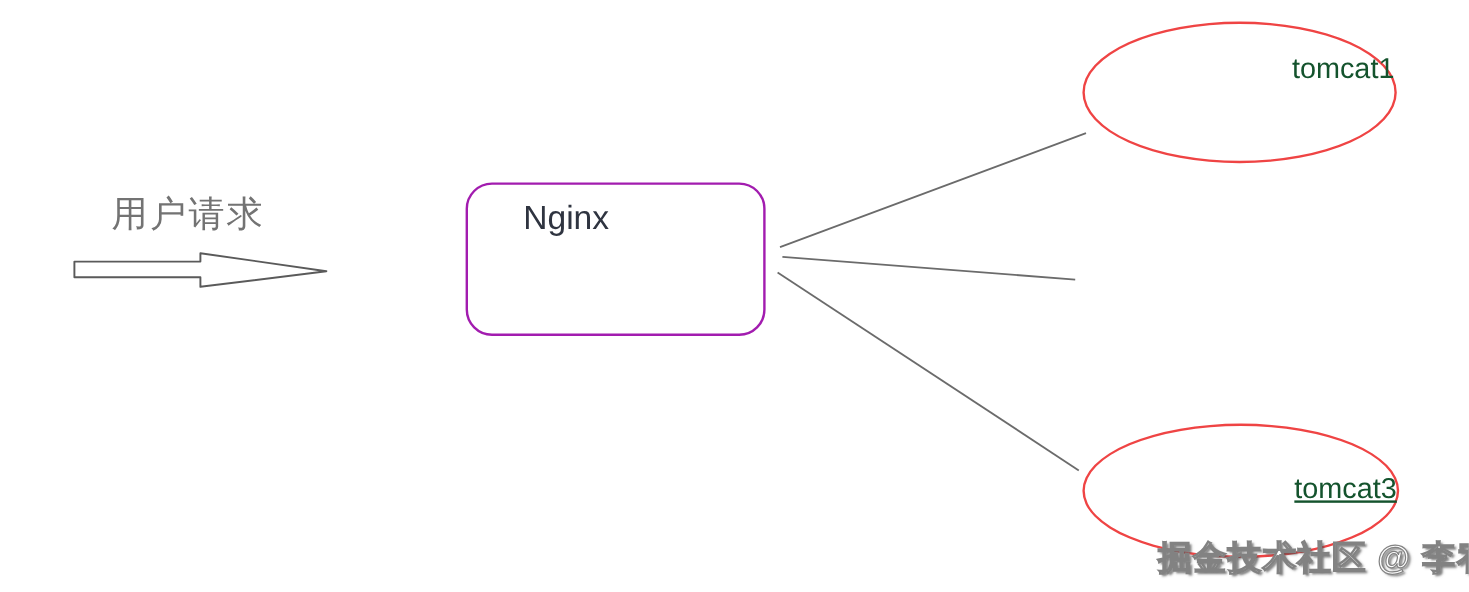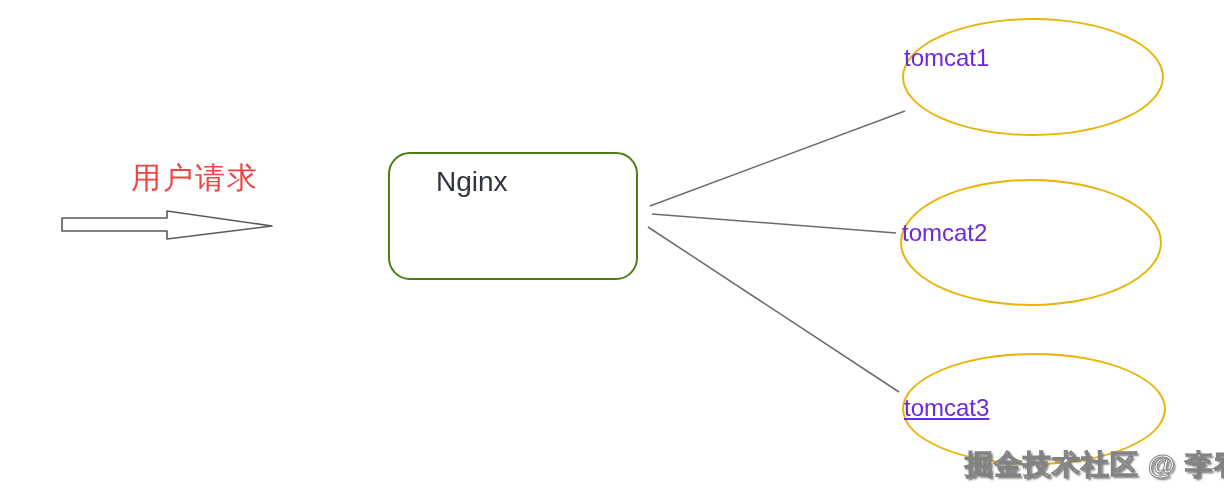--- a/index.html
+++ b/index.html
@@ -25,55 +25,54 @@
     top: 0;
     width: 1224px;
     height: 493px;
   }
   .user-request-label {
     position: absolute;
     left: 93px;
     top: 158px;
     font-size: 30px;
     letter-spacing: 2px;
-    color: #ef4444;
+    color: #737373;
     white-space: nowrap;
-    margin-left: 38px;
   }
   .nginx-node {
     position: absolute;
     left: 388px;
     top: 152px;
     width: 250px;
     height: 128px;
-    border: 2px solid #4d7c0f;
+    border: 2px solid #a21caf;
     border-radius: 22px;
     box-sizing: border-box;
     background: #ffffff;
   }
   .nginx-label {
     position: absolute;
     left: 46px;
     top: 12px;
     font-size: 28px;
     font-weight: 500;
     color: #2f3440;
     white-space: nowrap;
   }
   .tomcat-node {
     position: absolute;
-    border: 2px solid #eab308;
+    border: 2px solid #ef4444;
     border-radius: 50%;
     box-sizing: border-box;
     background: #ffffff;
     display: flex;
     align-items: center;
-    justify-content: flex-start;
+    justify-content: flex-end;
     font-size: 24px;
-    color: #6d28d9;
+    color: #14532d;
   }
   .tomcat-1 {
     left: 902px;
     top: 18px;
     width: 262px;
     height: 118px;
     padding-bottom: 38px;
   }
   .tomcat-2 {
     left: 900px;
@@ -120,23 +119,20 @@
   <div class="user-request-label">用户请求</div>
 
   <div class="nginx-node">
     <div class="nginx-label">Nginx</div>
   </div>
 
   <div class="tomcat-node tomcat-1">
     <span>tomcat1</span>
   </div>
 
-  <div class="tomcat-node tomcat-2">
-    <span>tomcat2</span>
-  </div>
 
   <div class="tomcat-node tomcat-3">
     <span>tomcat3</span>
   </div>
 
   <div class="watermark">掘金技术社区 @ 李宥</div>
 
 </div>
 
 </body></html>

